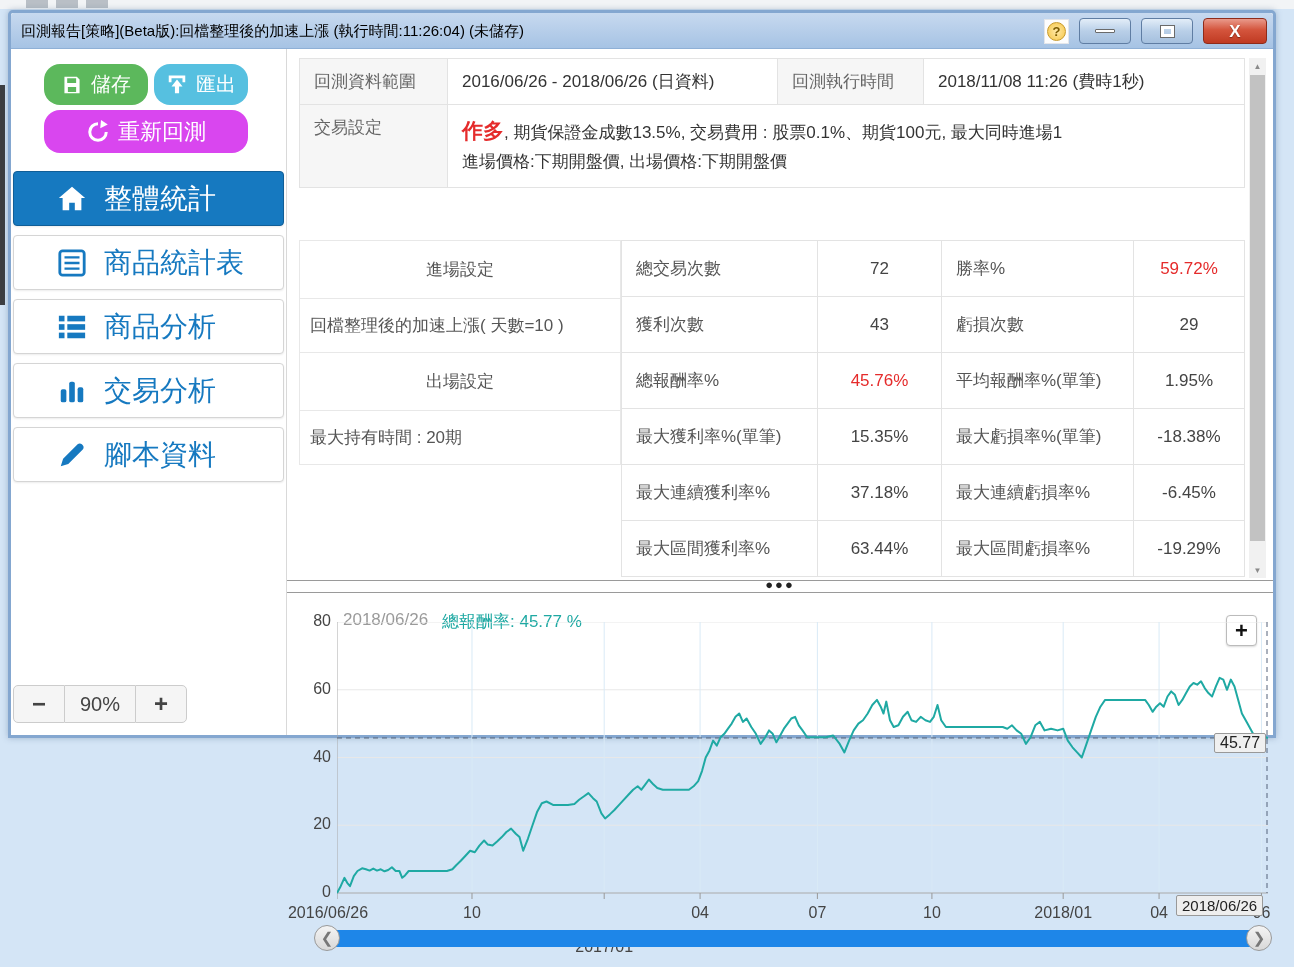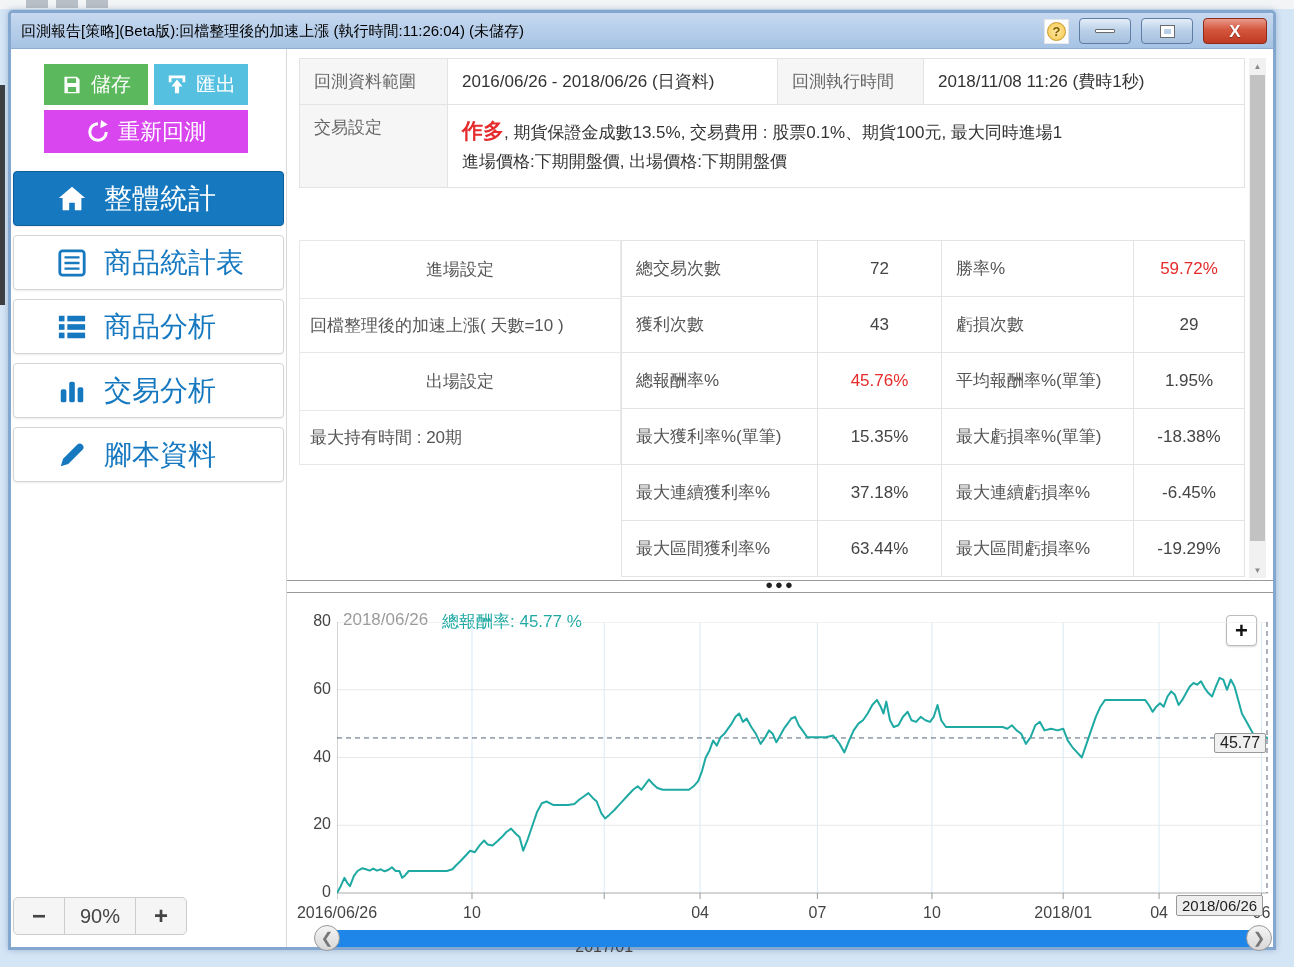--- a/index.html
+++ b/index.html
@@ -5,21 +5,21 @@
   * { box-sizing: border-box; margin: 0; padding: 0; }
   html,body { width:1294px; height:967px; overflow:hidden; }
   body { background:#d4e5f6; font-family:"Liberation Sans","DejaVu Sans",sans-serif; position:relative; }
 
   
   .desk-top { position:absolute; left:0; top:0; width:1294px; height:9px; background:#f2f4f6; }
   .desk-glyph { position:absolute; top:0; height:8px; background:#b9bfc6; }
   .desk-left { position:absolute; left:0; top:85px; width:5px; height:220px; background:#3d3f42; }
 
   
-  .window { position:absolute; left:8px; top:10px; width:1268px; height:940px;
+  .window { position:absolute; left:8px; top:10px; width:1268px; height:728px;
             background:#fff; border:3px solid #84a7d0; border-radius:5px 5px 0 0;
             box-shadow:0 0 6px rgba(60,90,130,.35); }
   .titlebar { position:relative; height:36px; background:linear-gradient(#c7d9ef,#a6c3e4);
               border-bottom:1px solid #8fb0d6; border-radius:3px 3px 0 0;
               font-size:15px; color:#000; line-height:36px; padding-left:10px; white-space:nowrap; }
   .tb-controls { position:absolute; right:6px; top:5px; display:flex; align-items:center; gap:10px; }
   .btn-help { width:25px; height:25px; background:#fdfdfd; border:1px solid #e4e6ea; display:flex;
               align-items:center; justify-content:center; cursor:pointer; }
   .btn-help .q { width:19px; height:19px; border-radius:50%; background:radial-gradient(#ffe9a8,#f5c544);
                  border:1px solid #c89a2a; color:#7a5a00; font-size:13px; font-weight:bold;
@@ -29,21 +29,21 @@
   .wbtn.minmax { width:52px; background:linear-gradient(#e3edf8,#b9cfe8 50%,#a5c0de); color:#333; }
   .wbtn.close { width:64px; background:linear-gradient(#e99a8b,#d4553d 45%,#c03a22); border-color:#8e2b1a; }
   .glyph-min { width:20px; height:4px; background:#fff; border:1px solid #6a6a6a; border-radius:1px; }
   .glyph-max { width:13px; height:11px; background:transparent; border:3px solid #fff; outline:1px solid #6a6a6a; }
   .glyph-x { color:#fff; font-size:17px; font-weight:bold; text-shadow:0 1px 1px #7e2516; line-height:1; }
 
   .content { position:absolute; left:0; top:36px; right:0; bottom:0; }
 
   
   .sidebar { position:absolute; left:0; top:0; width:276px; height:100%; background:#fff; border-right:1px solid #d9d9d9; }
-  .btn { border:none; border-radius:0; color:#fff; cursor:pointer; display:inline-flex;
+  .btn { border:none; border-radius:16px; color:#fff; cursor:pointer; display:inline-flex;
          align-items:center; justify-content:center; gap:8px; font-family:inherit; }
   .btn-save { position:absolute; left:33px; top:15px; width:104px; height:41px; background:#5cb85c; font-size:20px; }
   .btn-export { position:absolute; left:143px; top:15px; width:94px; height:41px; background:#56c0e0; font-size:20px; }
   .btn-rerun { position:absolute; left:33px; top:61px; width:204px; height:43px; background:#d946ef; font-size:22px; }
   .nav { position:absolute; left:2px; right:2px; top:122px; }
   .nav-item { height:55px; margin-bottom:9px; border:1px solid #d5d5d5; border-radius:4px;
               background:#fff; color:#1679c0; display:flex; align-items:center; gap:16px;
               padding-left:42px; font-size:28px; cursor:pointer; box-shadow:0 1px 2px rgba(0,0,0,.08); }
   .nav-item.active { background:#1679c0; color:#fff; border-color:#105e97; }
   .nav-ic { width:32px; height:32px; display:flex; align-items:center; justify-content:center; flex:0 0 32px; }
@@ -335,21 +335,21 @@
             <polyline points="0.0,271.0 3.7,264.2 7.4,255.8 10.2,260.8 13.0,264.2 16.8,254.1 20.5,249.0 25.1,246.3 28.9,247.3 32.6,248.6 36.3,246.6 40.0,248.6 43.8,247.3 47.5,249.3 51.2,248.0 54.9,245.3 58.7,249.0 62.4,249.0 65.2,255.8 68.0,253.4 71.7,249.0 83.8,249.0 97.8,249.0 109.9,249.0 115.4,247.3 119.2,243.2 123.8,238.8 128.5,233.7 133.1,228.7 137.8,230.3 142.4,223.6 147.1,218.5 150.8,222.6 155.5,223.6 160.1,219.5 164.8,215.1 169.4,210.0 174.1,206.6 178.8,211.7 182.5,215.1 186.2,228.7 190.9,216.8 195.5,203.3 200.2,189.7 204.8,181.2 209.5,179.5 216.0,182.9 223.4,182.9 230.9,182.9 237.4,181.9 242.1,177.8 246.7,174.5 251.4,171.1 256.0,176.2 259.7,179.5 264.4,191.4 268.1,196.5 272.8,192.4 277.4,188.0 282.1,182.9 286.7,177.8 291.4,172.8 296.1,167.7 300.7,164.3 304.4,167.7 308.2,162.6 311.9,157.5 316.5,162.6 320.3,166.0 325.8,167.7 335.2,167.7 344.5,167.7 351.9,167.7 356.6,164.3 361.2,159.2 365.0,149.1 368.7,135.5 372.4,128.7 376.1,118.6 379.8,123.6 383.6,115.2 387.3,111.8 391.0,106.7 394.7,101.6 398.5,94.8 402.2,91.5 405.9,99.9 409.6,96.5 414.3,105.0 418.9,111.8 423.6,121.9 428.3,115.2 432.0,108.4 435.7,111.8 439.4,120.3 443.2,113.5 446.9,106.7 450.6,101.6 454.3,96.5 458.1,94.8 461.8,103.3 465.5,108.4 470.2,115.2 479.5,115.2 488.8,115.2 496.2,113.5 502.7,121.9 507.4,130.4 512.1,118.6 516.7,108.4 521.4,101.6 526.0,98.2 530.7,91.5 535.3,83.0 540.0,77.9 543.7,84.7 546.5,91.5 549.3,79.6 553.0,98.2 556.7,105.0 561.4,103.3 566.0,94.8 570.7,89.8 574.4,98.2 579.1,99.9 583.7,94.8 588.4,98.2 593.0,99.9 596.8,94.8 600.5,83.0 604.2,98.2 608.9,105.0 614.5,105.0 633.1,105.0 651.7,105.0 665.7,105.0 670.3,106.7 675.0,103.3 679.6,108.4 684.3,111.8 688.9,121.9 693.6,115.2 698.3,103.3 702.9,99.9 707.6,108.4 714.1,106.7 720.6,108.4 726.2,106.7 730.8,118.6 735.5,125.3 740.1,130.4 744.8,135.5 749.5,121.9 754.1,108.4 758.8,94.8 763.4,84.7 768.1,77.9 782.0,77.9 796.0,77.9 808.1,77.9 811.8,83.0 815.6,89.8 819.3,84.7 823.0,81.3 826.7,84.7 830.5,74.5 834.2,69.4 837.9,72.8 841.6,83.0 845.3,77.9 849.1,71.1 852.8,64.4 856.5,61.0 860.2,62.7 864.0,59.3 867.7,66.1 871.4,71.1 875.1,74.5 878.9,64.4 882.6,55.9 886.3,57.6 890.0,67.8 893.8,57.6 897.5,64.4 901.2,77.9 904.9,91.5 910.5,101.6 916.1,111.8 919.8,115.2 923.6,117.9 926.3,114.2 931.0,116.0" fill="none" stroke="#1fa9a3" stroke-width="2" stroke-linejoin="round"></polyline>
           </svg></div>
       <div id="ylabs">
           <div class="ylab" style="left: 2px; top: 834px;">0</div>
           <div class="ylab" style="left: 2px; top: 766.25px;">20</div>
           <div class="ylab" style="left: 2px; top: 698.5px;">40</div>
           <div class="ylab" style="left: 2px; top: 630.75px;">60</div>
           <div class="ylab" style="left: 2px; top: 563px;">80</div>
         </div>
       <div id="xlabs">
-          <div class="xlab" style="left: 50px;">2016/06/26</div>
+          <div class="xlab" style="left: 41px;">2016/06/26</div>
           <div class="xlab" style="left: 184.995px;">10</div>
           <div class="xlab" style="left: 317.197px; margin-top: 34px;">2017/01</div>
           <div class="xlab" style="left: 413.09px;">04</div>
           <div class="xlab" style="left: 530.396px;">07</div>
           <div class="xlab" style="left: 644.909px;">10</div>
           <div class="xlab" style="left: 776.18px;">2018/01</div>
           <div class="xlab" style="left: 872.073px;">04</div>
           <div class="xlab" style="left: 974.483px;">06</div>
         </div>
       <div class="cross-label">45.77</div>

